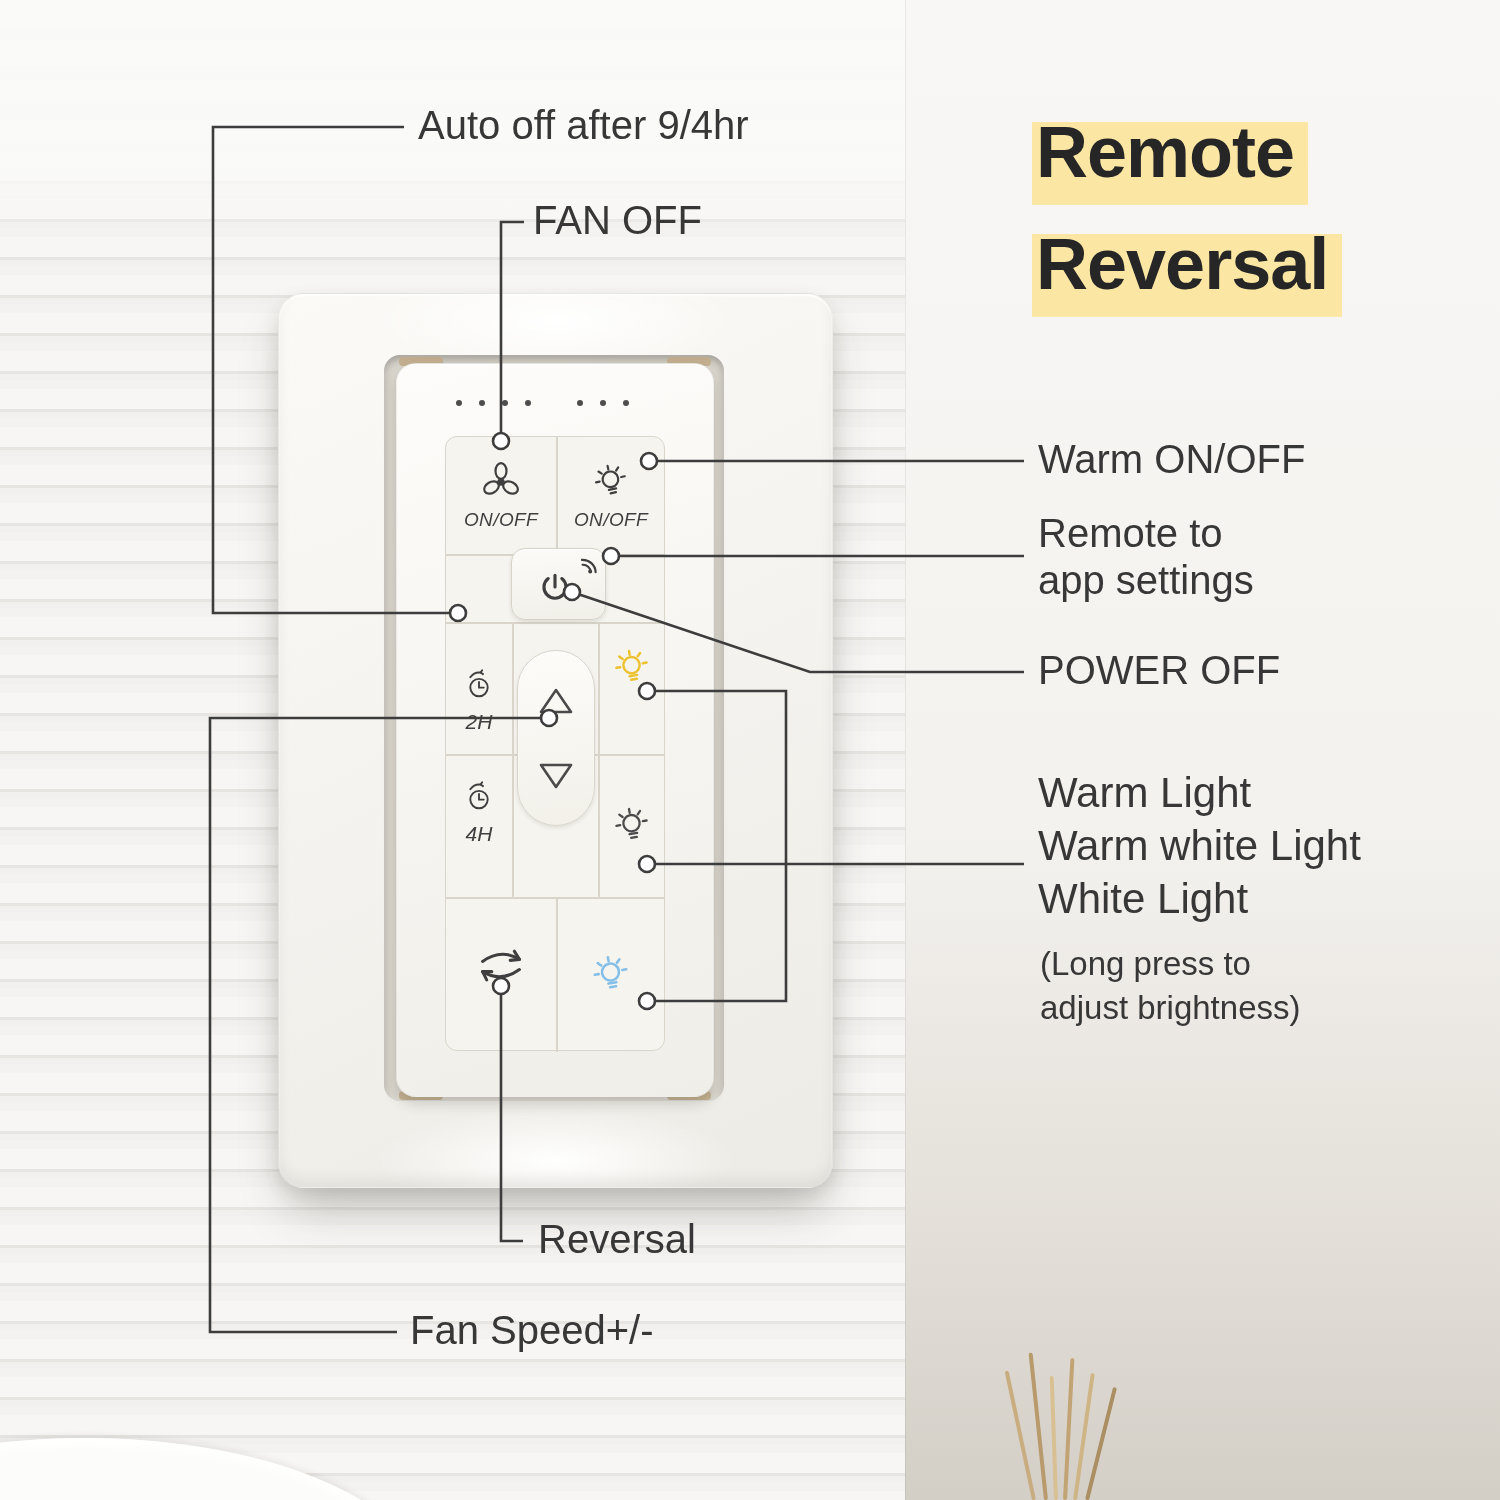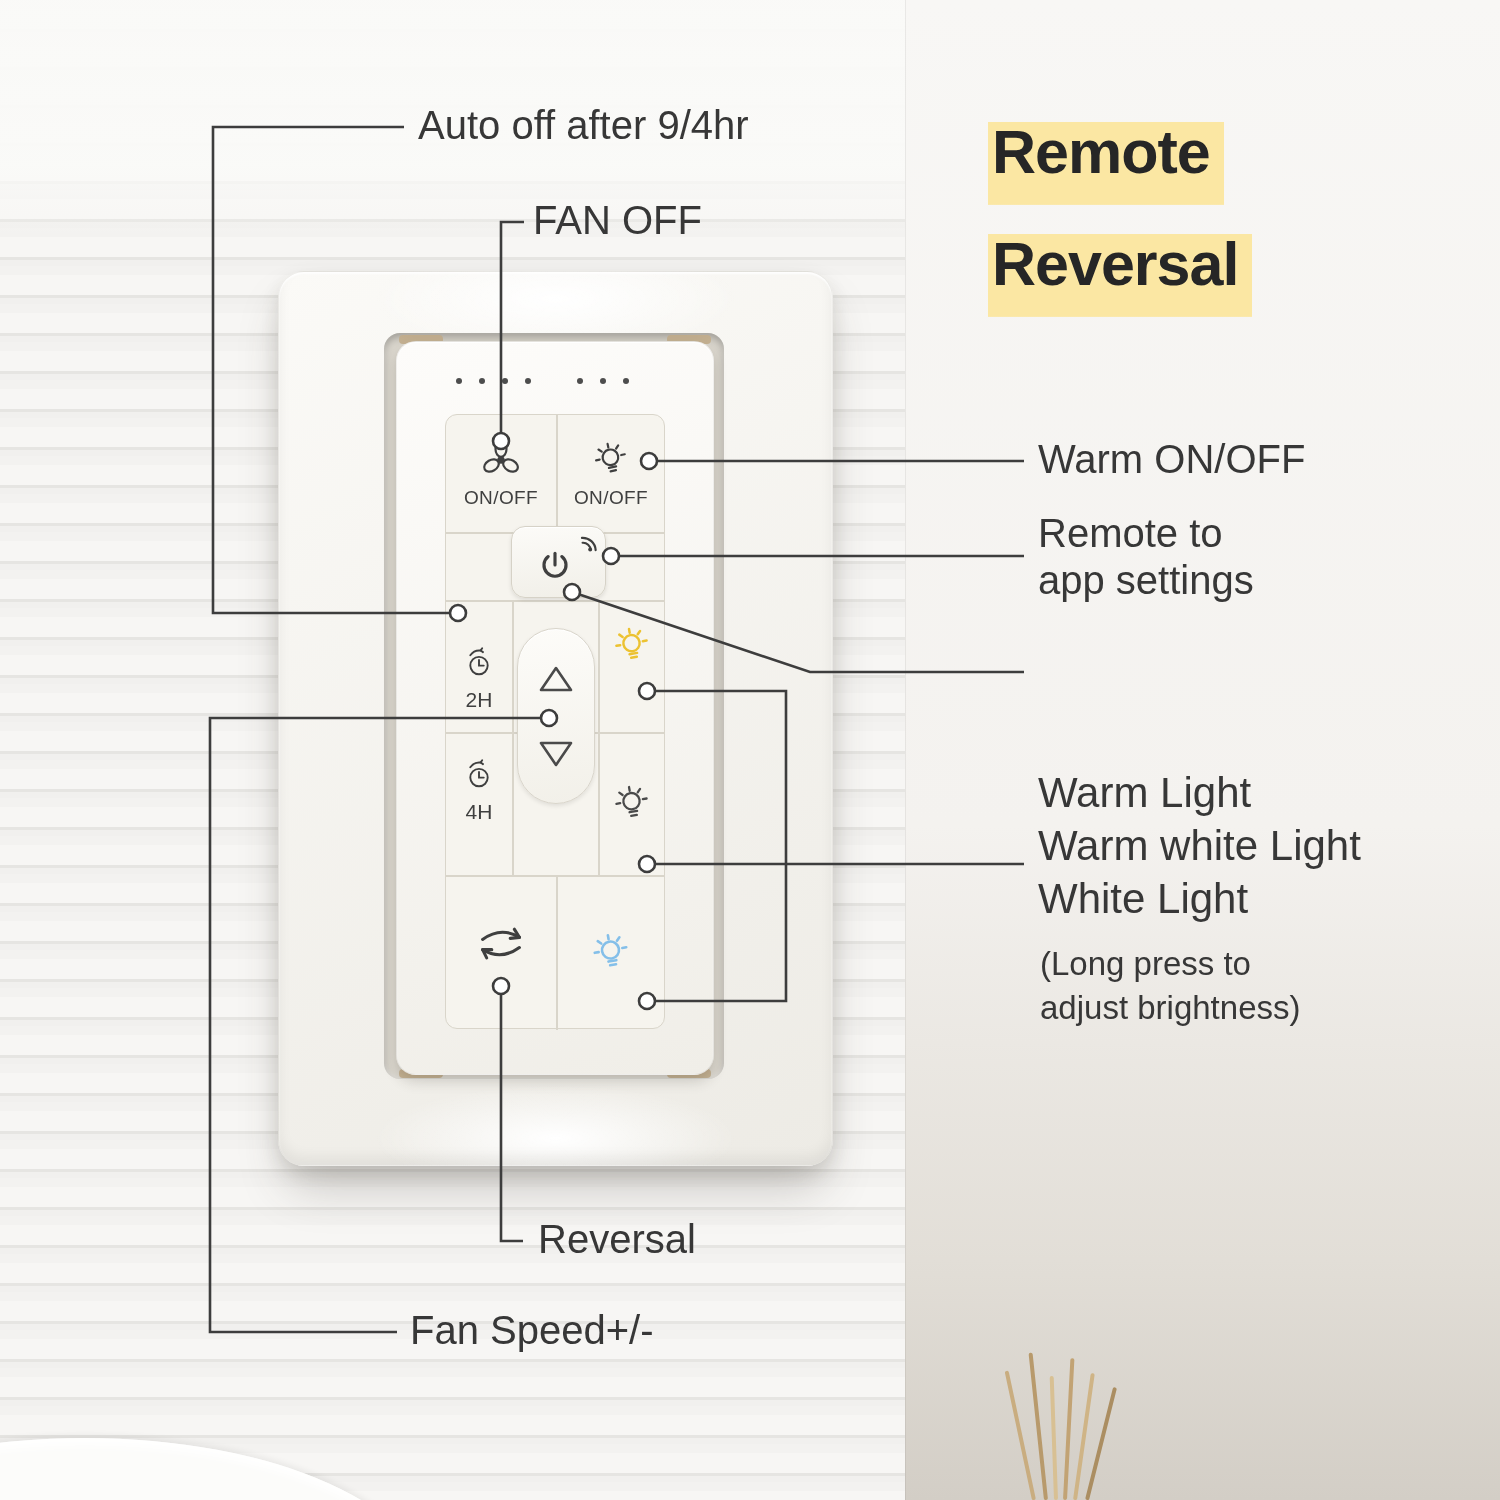--- a/index.html
+++ b/index.html
@@ -13,28 +13,28 @@
       repeating-linear-gradient(180deg,#f3f2f0 0 9px,#f7f6f4 9px 29px,#e6e5e2 29px 32px,#f1f0ee 32px 38px),
       linear-gradient(180deg,#f4f3f1,#ecebe9);}
   .bg-right{position:absolute;left:905px;top:0;width:595px;height:1500px;
     border-left:1px solid rgba(0,0,0,.06);
     background:linear-gradient(180deg,#f8f7f5 0%,#f4f2ef 55%,#e2ded7 84%,#d3cec6 100%);}
   .bowl{position:absolute;left:-260px;top:1438px;width:690px;height:310px;border-radius:50%;
     background:#fcfcfa;box-shadow:0 -3px 6px rgba(0,0,0,.06), inset 0 8px 10px rgba(255,255,255,.9);}
   .reed{position:absolute;width:4px;border-radius:2px;transform-origin:bottom center;}
 
   
-  .wallplate{position:absolute;left:278px;top:271px;width:553px;height:893px;border-radius:26px;
+  .wallplate{position:absolute;left:278px;top:293px;width:553px;height:893px;border-radius:26px;
     background:
       radial-gradient(240px 70px at 50% 3%, #ffffff 0%, rgba(255,255,255,0) 75%),
       radial-gradient(240px 70px at 50% 97%, #ffffff 0%, rgba(255,255,255,0) 75%),
       linear-gradient(155deg,#fbfaf7,#edebe5);
     border:1px solid rgba(0,0,0,.05);
     box-shadow:0 28px 48px -10px rgba(60,55,45,.28), 0 8px 18px rgba(60,55,45,.12),
-               inset 0 2px 2px rgba(255,255,255,.9), inset 0 -8px 14px rgba(0,0,0,.06);}
+               inset 0 2px 2px rgba(255,255,255,.9), inset 0 -8px 14px rgba(0,0,0,.06);font-style:italic;}
   .recess{position:absolute;left:105px;top:61px;width:340px;height:746px;border-radius:16px;
     background:#dcd8cf;
     box-shadow:inset 0 4px 9px rgba(0,0,0,.28), inset 0 -2px 4px rgba(255,255,255,.45);}
   .clip{position:absolute;width:44px;height:9px;border-radius:4px;background:#c2ab88;opacity:.85;}
   .remote{position:absolute;left:12px;top:8px;width:316px;height:732px;border-radius:20px;
     background:linear-gradient(165deg,#fdfcfa,#f0eee8);
     border:1px solid rgba(0,0,0,.05);
     box-shadow:0 6px 14px rgba(50,45,35,.20), inset 0 1px 1px #fff;}
   .led{position:absolute;top:36px;width:6px;height:6px;border-radius:50%;background:#4d4d4d;}
 
@@ -54,21 +54,21 @@
   .arrowbtn{position:absolute;left:0;width:100%;height:50%;display:flex;align-items:center;justify-content:center;}
 
   
   .callout-svg{position:absolute;left:0;top:0;z-index:30;pointer-events:none;}
 
   
   .label{position:absolute;z-index:40;font-size:40px;color:#373737;white-space:nowrap;}
   .label.small{font-size:33px;line-height:44px;}
   .label.multi{line-height:47px;}
   .label.modes{font-size:42px;line-height:53px;}
-  .title{position:absolute;left:988px;top:96px;z-index:40;font-size:61px;font-weight:bold;
+  .title{position:absolute;left:1032px;top:96px;z-index:40;font-size:72px;font-weight:bold;
     line-height:112px;color:#262626;letter-spacing:-1px;}
   .title .hl{display:inline-block;padding:0 14px 0 4px;
     background:linear-gradient(#fbe7a3,#fbe7a3) no-repeat;background-size:100% 74%;background-position:0 88%;}
 </style>
 </head>
 <body>
 
 <div class="stage">
 
   <div class="bg-left"></div>
@@ -279,20 +279,21 @@
     <span class="hl">Reversal</span>
   </div>
 
   <div class="label" style="left:418px;top:103px;">Auto off after 9/4hr</div>
   <div class="label" style="left:533px;top:198px;">FAN OFF</div>
   <div class="label" style="left:1038px;top:437px;">Warm ON/OFF</div>
   <div class="label multi" style="left:1038px;top:510px;">
     <span>Remote to</span><br>
     <span>app settings</span>
   </div>
+  <div class="label" style="left:1038px;top:648px;">POWER OFF</div>
   <div class="label small" style="left:1040px;top:942px;">
     <span>(Long press to</span><br>
     <span>adjust brightness)</span>
   </div>
   <div class="label modes" style="left:1038px;top:766px;">
     <span>Warm Light</span><br>
     <span>Warm white Light</span><br>
     <span>White Light</span>
   </div>
   <div class="label" style="left:538px;top:1217px;">Reversal</div>

